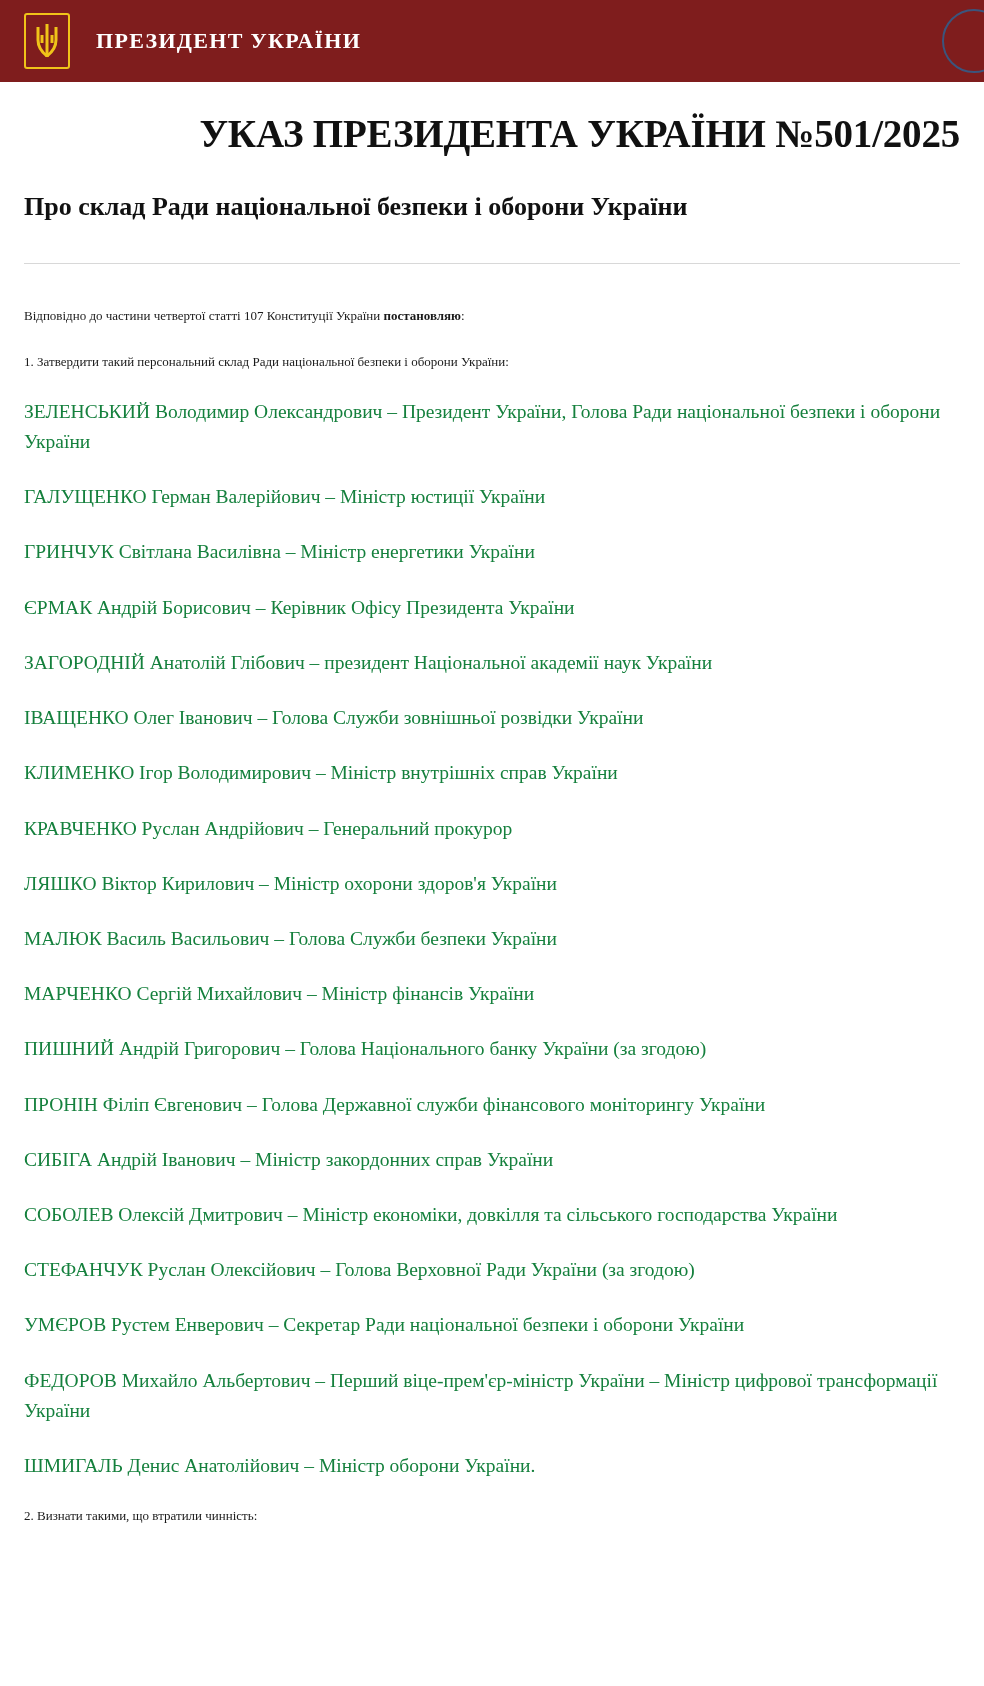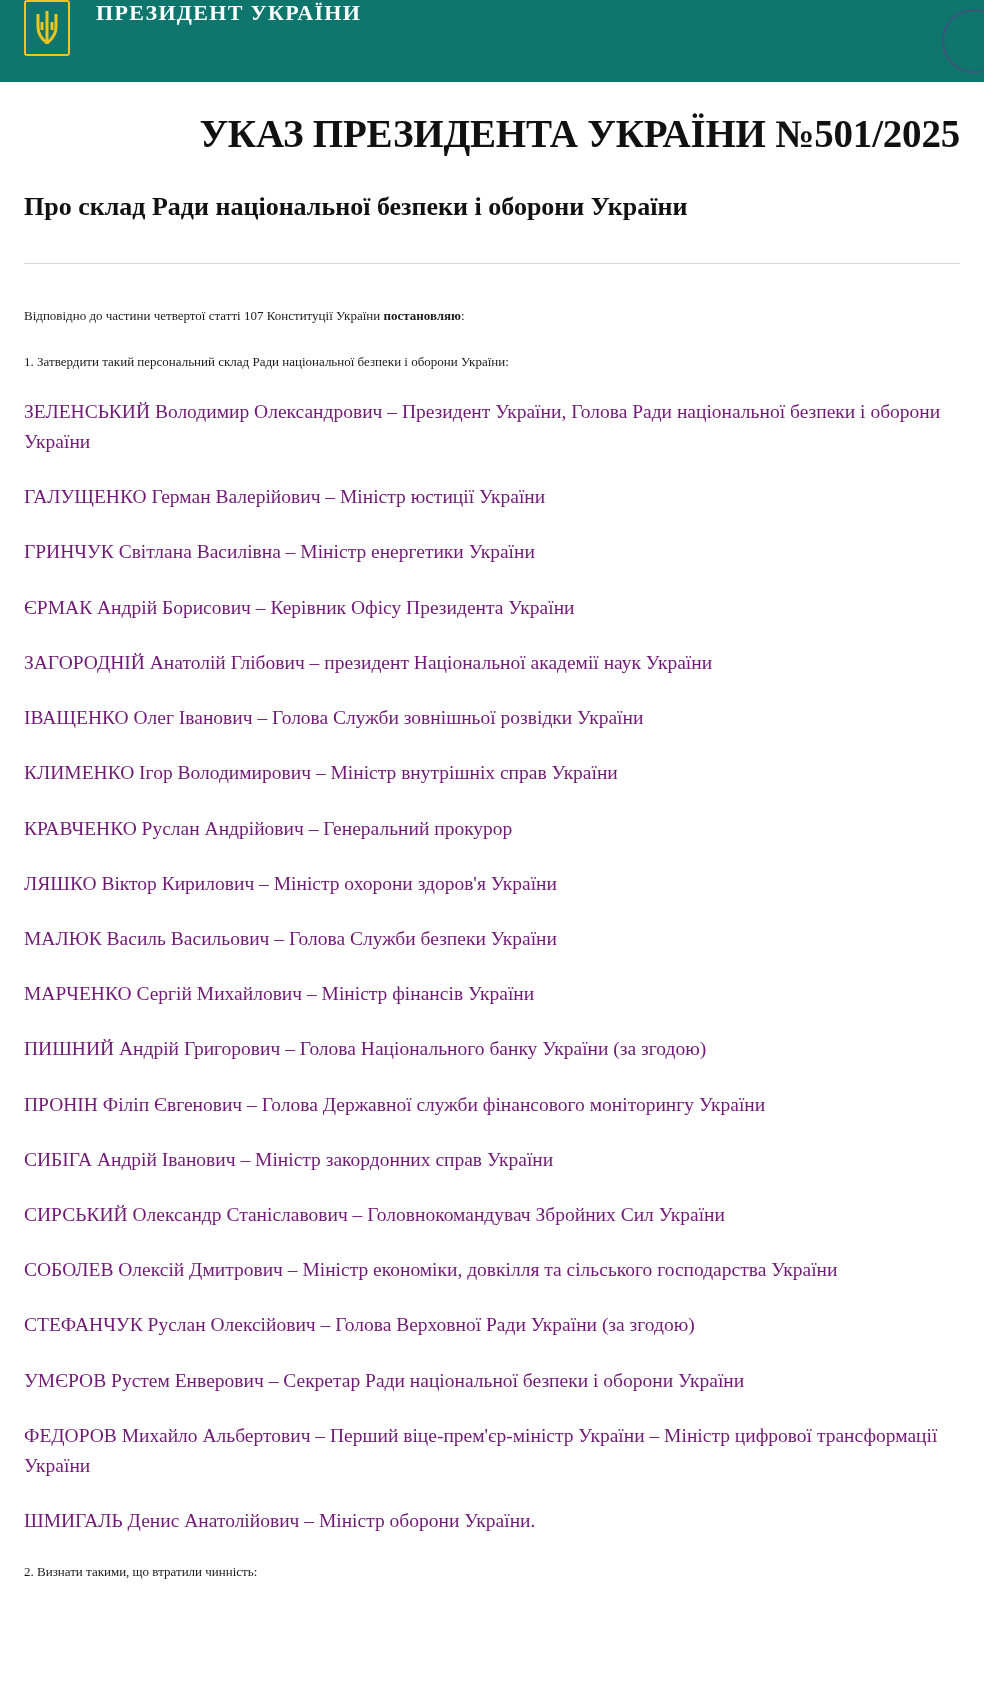--- a/index.html
+++ b/index.html
@@ -9,24 +9,24 @@
     width: 984px;
     background: #ffffff;
   }
   body {
     font-family: "Liberation Serif", "DejaVu Serif", serif;
     color: #1a1a1a;
   }
 
   
   .site-header {
-    background: #0f766e;
+    background: #7f1d1d;
     height: 82px;
     display: flex;
-    align-items: flex-start;
+    align-items: center;
     padding: 0 24px;
     position: relative;
   }
   .emblem {
     width: 46px;
     height: 56px;
     border: 2px solid #f0c419;
     border-radius: 3px;
     display: flex;
     align-items: center;
@@ -93,21 +93,21 @@
     margin: 0 0 25px 0;
   }
   .body-text:first-of-type { margin-top: 0; }
   .intro { margin-top: 0; }
   .strong { font-weight: bold; }
 
   .members { margin: 0; padding: 0; list-style: none; }
   .members li {
     font-size: 19.5px;
     line-height: 1.55;
-    color: #701a75;
+    color: #15803d;
     margin: 0 0 25px 0;
   }
 
   .spacer-top { height: 42px; }
 </style>
 </head>
 <body>
 
 <header class="site-header">
   <div class="emblem">
@@ -149,21 +149,20 @@
     <li>ЗАГОРОДНІЙ Анатолій Глібович – президент Національної академії наук України</li>
     <li>ІВАЩЕНКО Олег Іванович – Голова Служби зовнішньої розвідки України</li>
     <li>КЛИМЕНКО Ігор Володимирович – Міністр внутрішніх справ України</li>
     <li>КРАВЧЕНКО Руслан Андрійович – Генеральний прокурор</li>
     <li>ЛЯШКО Віктор Кирилович – Міністр охорони здоров'я України</li>
     <li>МАЛЮК Василь Васильович – Голова Служби безпеки України</li>
     <li>МАРЧЕНКО Сергій Михайлович – Міністр фінансів України</li>
     <li>ПИШНИЙ Андрій Григорович – Голова Національного банку України (за згодою)</li>
     <li>ПРОНІН Філіп Євгенович –  Голова Державної служби фінансового моніторингу України</li>
     <li>СИБІГА Андрій Іванович – Міністр закордонних справ України</li>
-    <li>СИРСЬКИЙ Олександр Станіславович – Головнокомандувач Збройних Сил України</li>
     <li>СОБОЛЕВ Олексій Дмитрович – Міністр економіки, довкілля та сільського господарства України</li>
     <li>СТЕФАНЧУК Руслан Олексійович – Голова Верховної Ради України (за згодою)</li>
     <li>УМЄРОВ Рустем Енверович – Секретар Ради національної безпеки і оборони України</li>
     <li>ФЕДОРОВ Михайло Альбертович – Перший віце-прем'єр-міністр України – Міністр цифрової трансформації України</li>
     <li>ШМИГАЛЬ Денис Анатолійович – Міністр оборони України.</li>
   </ul>
 
   <p class="body-text">2. Визнати такими, що втратили чинність:</p>
 
 </main>

